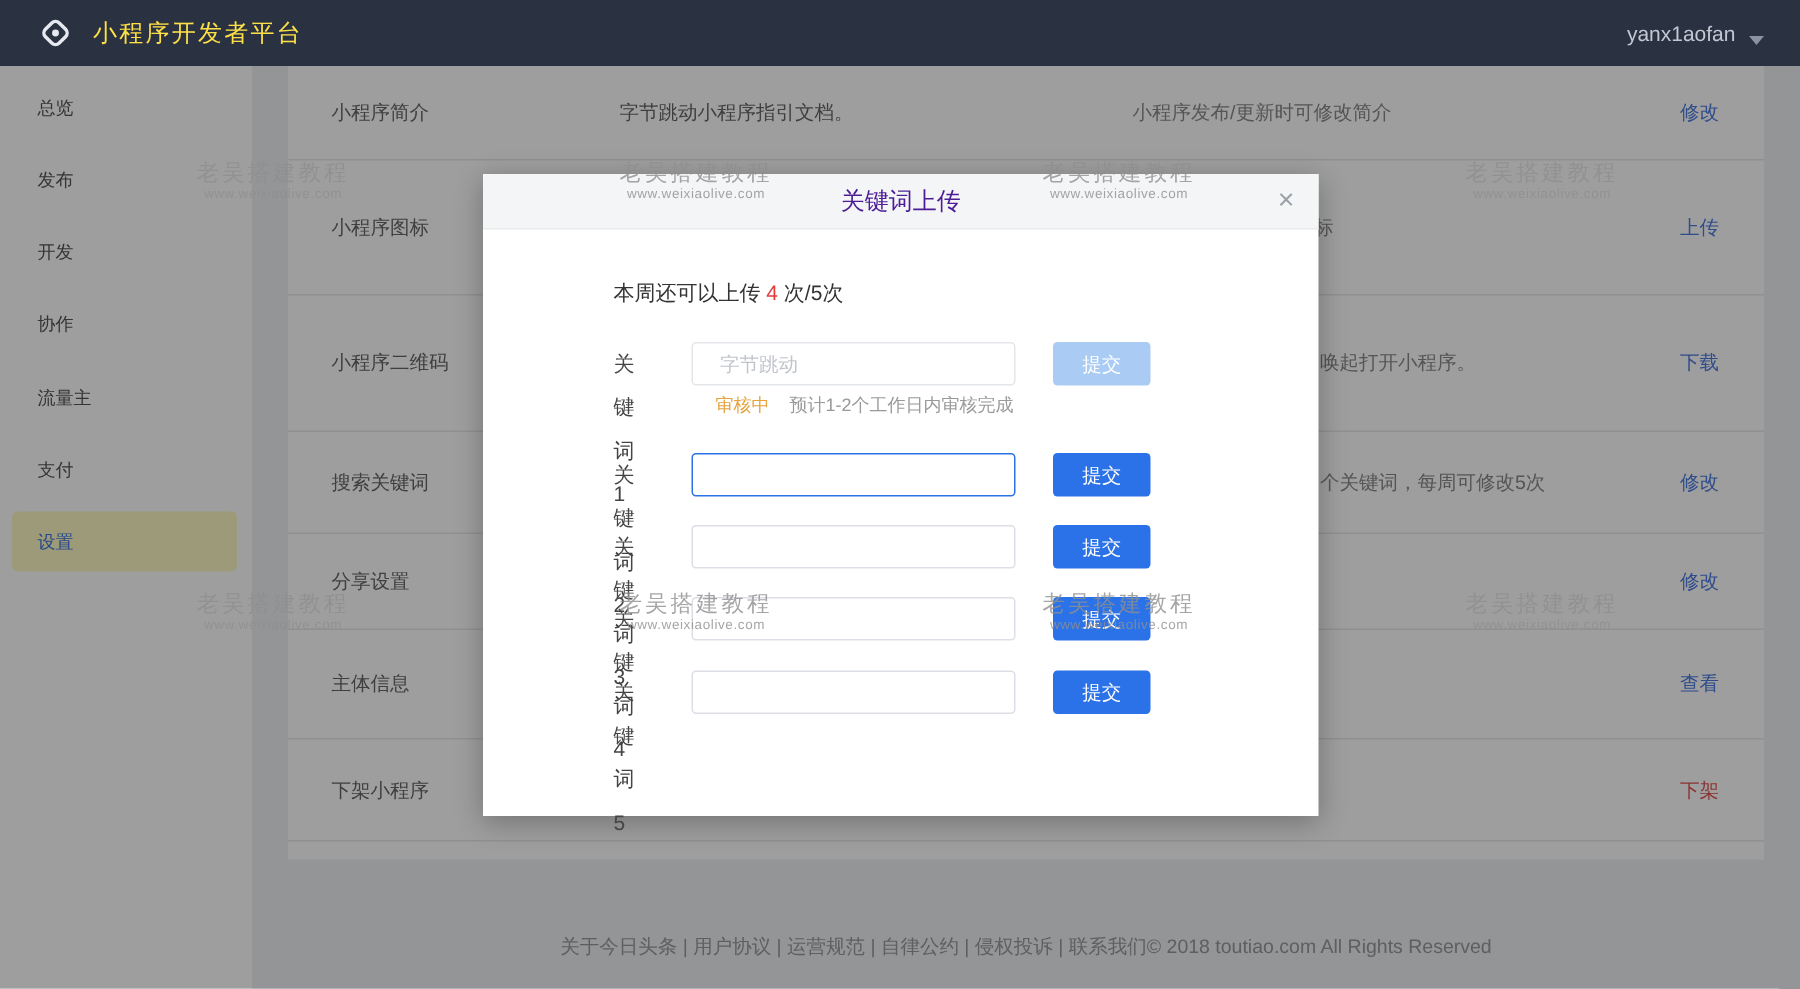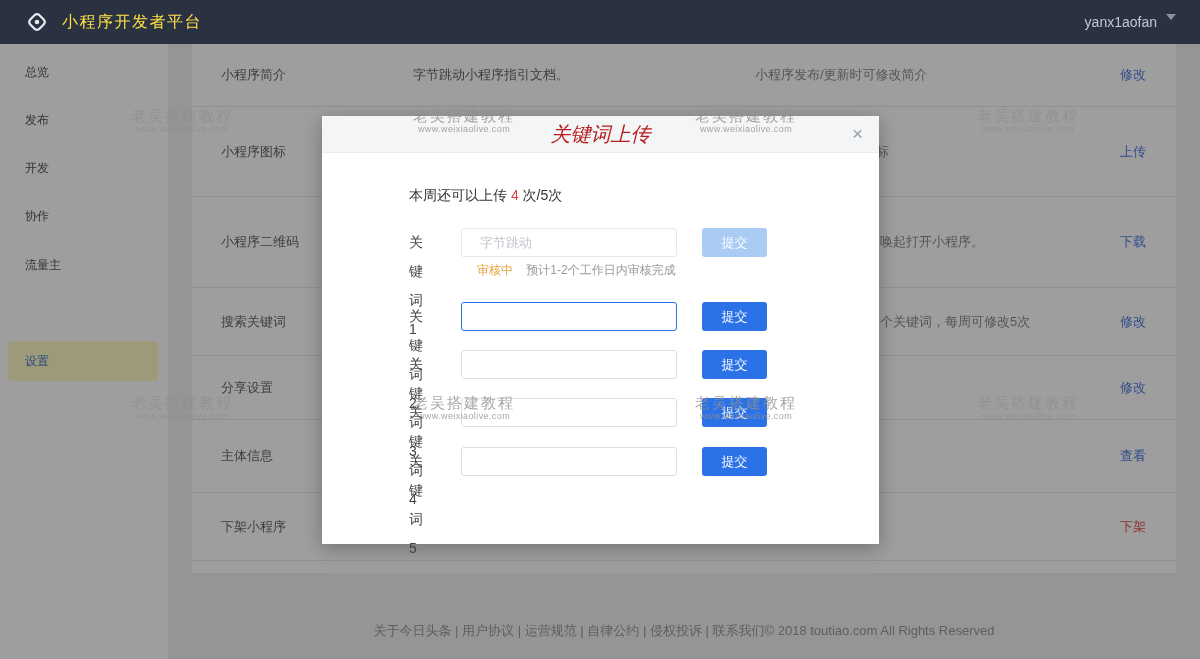--- a/index.html
+++ b/index.html
@@ -11,21 +11,21 @@
   }
 
   
   .header {
     position:absolute; left:0; top:0; width:1200px; height:44px;
     background:#2a3140; display:flex; align-items:center; padding:0 24px; z-index:1;
   }
   .logo { display:flex; align-items:center; margin-right:12px; }
   .header-title { color:#fde047; font-size:16px; letter-spacing:1.5px; }
   .header-user {
-    margin-left:auto; display:flex; align-items:flex-start; gap:9px;
+    margin-left:auto; display:flex; align-items:flex-end; gap:9px;
     color:#c2c8d2; font-size:14px; cursor:pointer;
   }
   .caret { width:0; height:0; border-left:5px solid transparent; border-right:5px solid transparent; border-top:6px solid #8b93a3; }
 
   
   .sidebar { position:absolute; left:0; top:44px; width:168px; height:615px; background:#ffffff; z-index:1; }
   .side-item {
     position:absolute; left:8px; width:150px; height:40px; line-height:40px;
     padding-left:17px; font-size:12px; color:#555; border-radius:4px; cursor:pointer;
   }
@@ -54,21 +54,21 @@
 
   
   .overlay { position:absolute; left:0; top:44px; width:1200px; height:615px; background:rgba(0,0,0,0.38); z-index:5; }
 
   
   .modal {
     position:absolute; left:322px; top:116px; width:557px; height:428px;
     background:#ffffff; z-index:6; box-shadow:0 4px 18px rgba(0,0,0,0.28);
   }
   .modal-header { position:relative; height:37px; background:#f4f5f6; border-bottom:1px solid #ebebeb; }
-  .modal-title { text-align:center; line-height:37px; font-size:20px; color:#b91c1c;font-style:italic; }
+  .modal-title { text-align:center; line-height:37px; font-size:16px; color:#4c1d95; }
   .modal-close {
     position:absolute; right:16px; top:0; line-height:36px; font-size:19px;
     color:#99a0a8; cursor:pointer;
   }
   .quota { position:absolute; left:87px; top:71px; font-size:14px; color:#333; }
   .quota-count { color:#e23c39; }
 
   .kw-label { position:absolute; left:87px; height:29px; line-height:29px; font-size:14px; color:#444; }
   .kw-input {
     position:absolute; left:139px; width:216px; height:29px;
@@ -116,20 +116,21 @@
     <span class="caret"></span>
   </span>
 </div>
 
 <div class="sidebar">
   <div class="side-item si-0">总览</div>
   <div class="side-item si-2">开发</div>
   <div class="side-item si-1">发布</div>
   <div class="side-item si-3">协作</div>
   <div class="side-item si-4">流量主</div>
+  <div class="side-item si-5">支付</div>
   <div class="side-item si-6 active">设置</div>
 </div>
 
 <div class="card">
   <div class="trow tr-0">
     <span class="tcell tlabel">小程序简介</span>
     <span class="tcell tcol2">字节跳动小程序指引文档。</span>
     <span class="tcell tcol3">小程序发布/更新时可修改简介</span>
     <span class="tcell taction">修改</span>
   </div>

